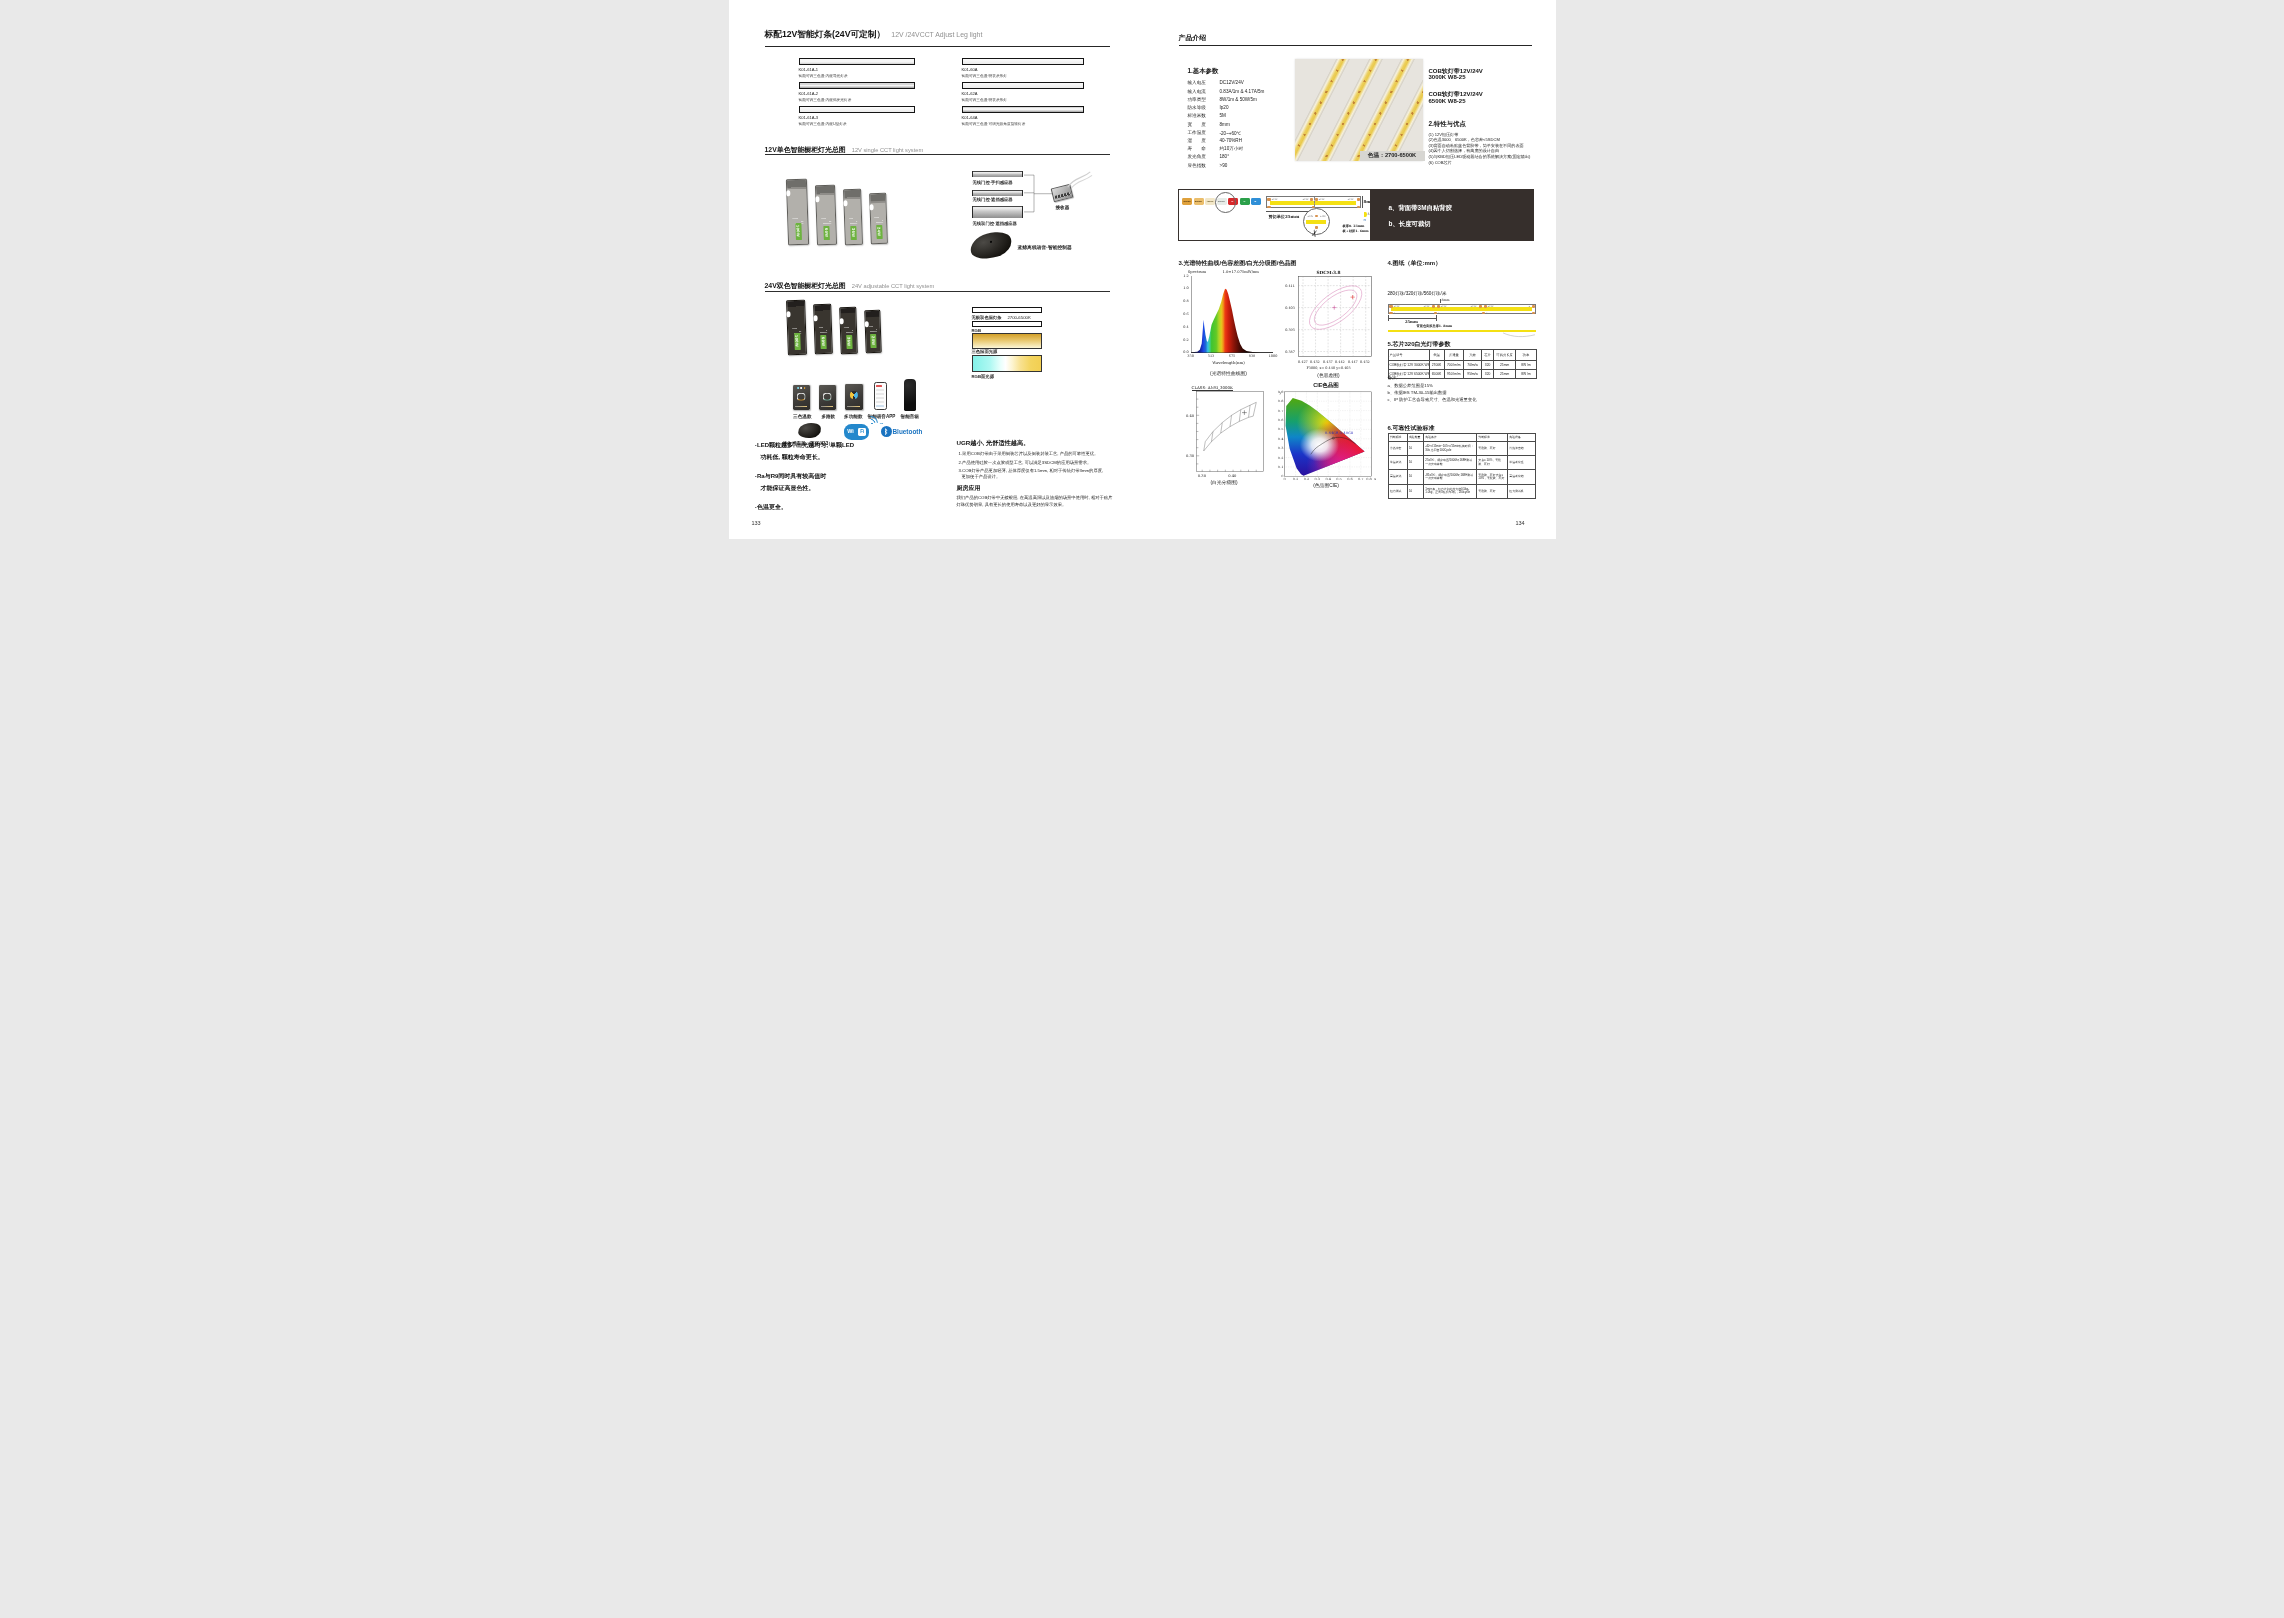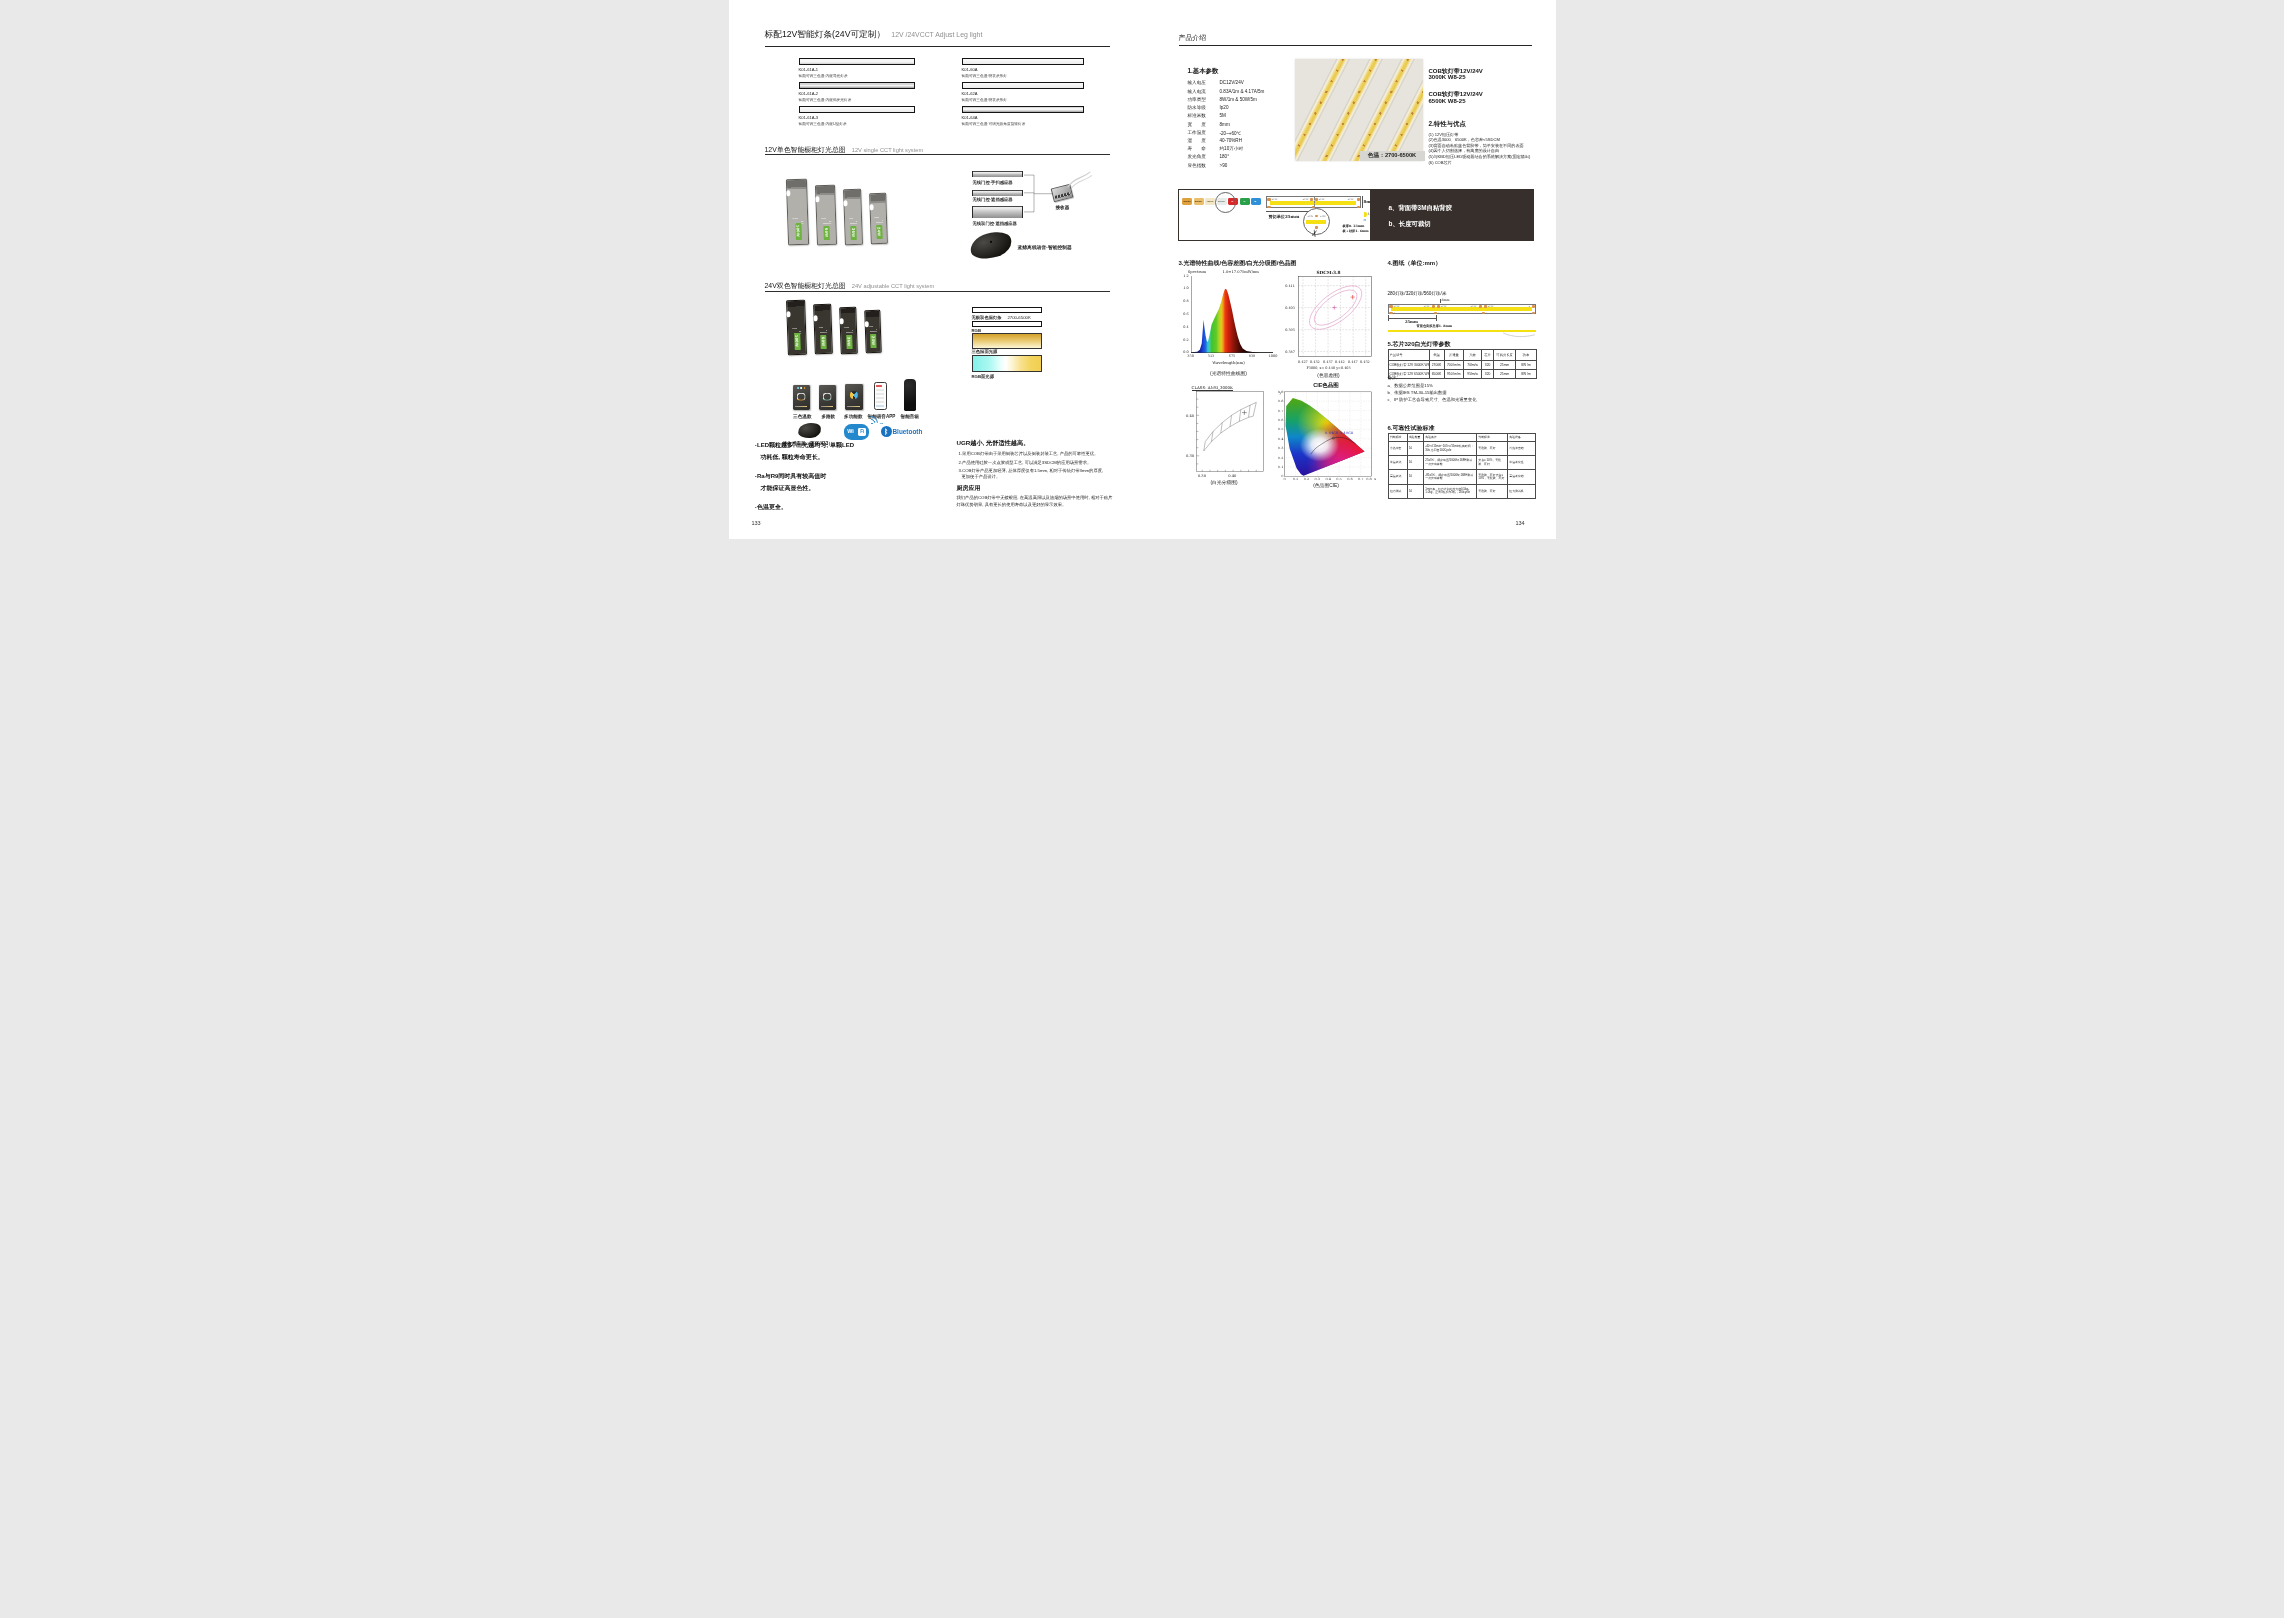--- a/index.html
+++ b/index.html
@@ -3,21 +3,21 @@
 <meta charset="utf-8">
 <style>
 *{margin:0;padding:0;box-sizing:border-box}
 body{font-family:"Liberation Sans",sans-serif;background:#e9e9e9}
 #stage{position:relative;width:827px;height:539px;background:#fff;margin:0 auto;overflow:hidden;color:#1a1a1a}
 .abs{position:absolute;white-space:nowrap}
 .b{font-weight:700}
 .ser{font-family:"DejaVu Serif",serif}
 .hr{position:absolute;background:#262626;height:1.4px}
 .hr2{position:absolute;background:#2e2e2e;height:0.9px}
-.seczh{font-size:6.9px;font-weight:400;color:#141414}
+.seczh{font-size:6.9px;font-weight:700;color:#141414}
 .secen{font-size:5.7px;color:#8f8f8f;margin-left:4.1px;font-weight:400}
 .pstrip{position:absolute;border:1.8px solid #141414;background:linear-gradient(180deg,#fbfbfb,#ececec)}
 .pstrip.gr{background:linear-gradient(180deg,#d8d8d8 0 30%,#f5f5f5 30% 55%,#9f9f9f)}
 .pstrip.gr2{background:linear-gradient(180deg,#f6f6f6 0 60%,#cfcfcf)}
 .pmodel{font-size:4.1px;color:#222}
 .pdesc{font-size:3.7px;color:#3a3a3a}
 .driver{position:relative;display:inline-block;vertical-align:top;border-radius:1.4px;margin-right:6px;box-shadow:0.5px 0.9px 1.4px rgba(0,0,0,.25);transform:rotate(-2deg)}
 .d12{background:linear-gradient(180deg,#6f6e6a 0 7.3px,#8f8d89 7.3px 9px,#b2b0ab 9px 100%);border:0.5px solid #5d5c58}
 .d24{background:linear-gradient(180deg,#221f1d 0 5.5px,#39352f 5.5px 100%);border:0.5px solid #17140f}
 .notch{position:absolute;left:-1.4px;top:10px;width:4.1px;height:6px;border-radius:50%;background:#fff}

